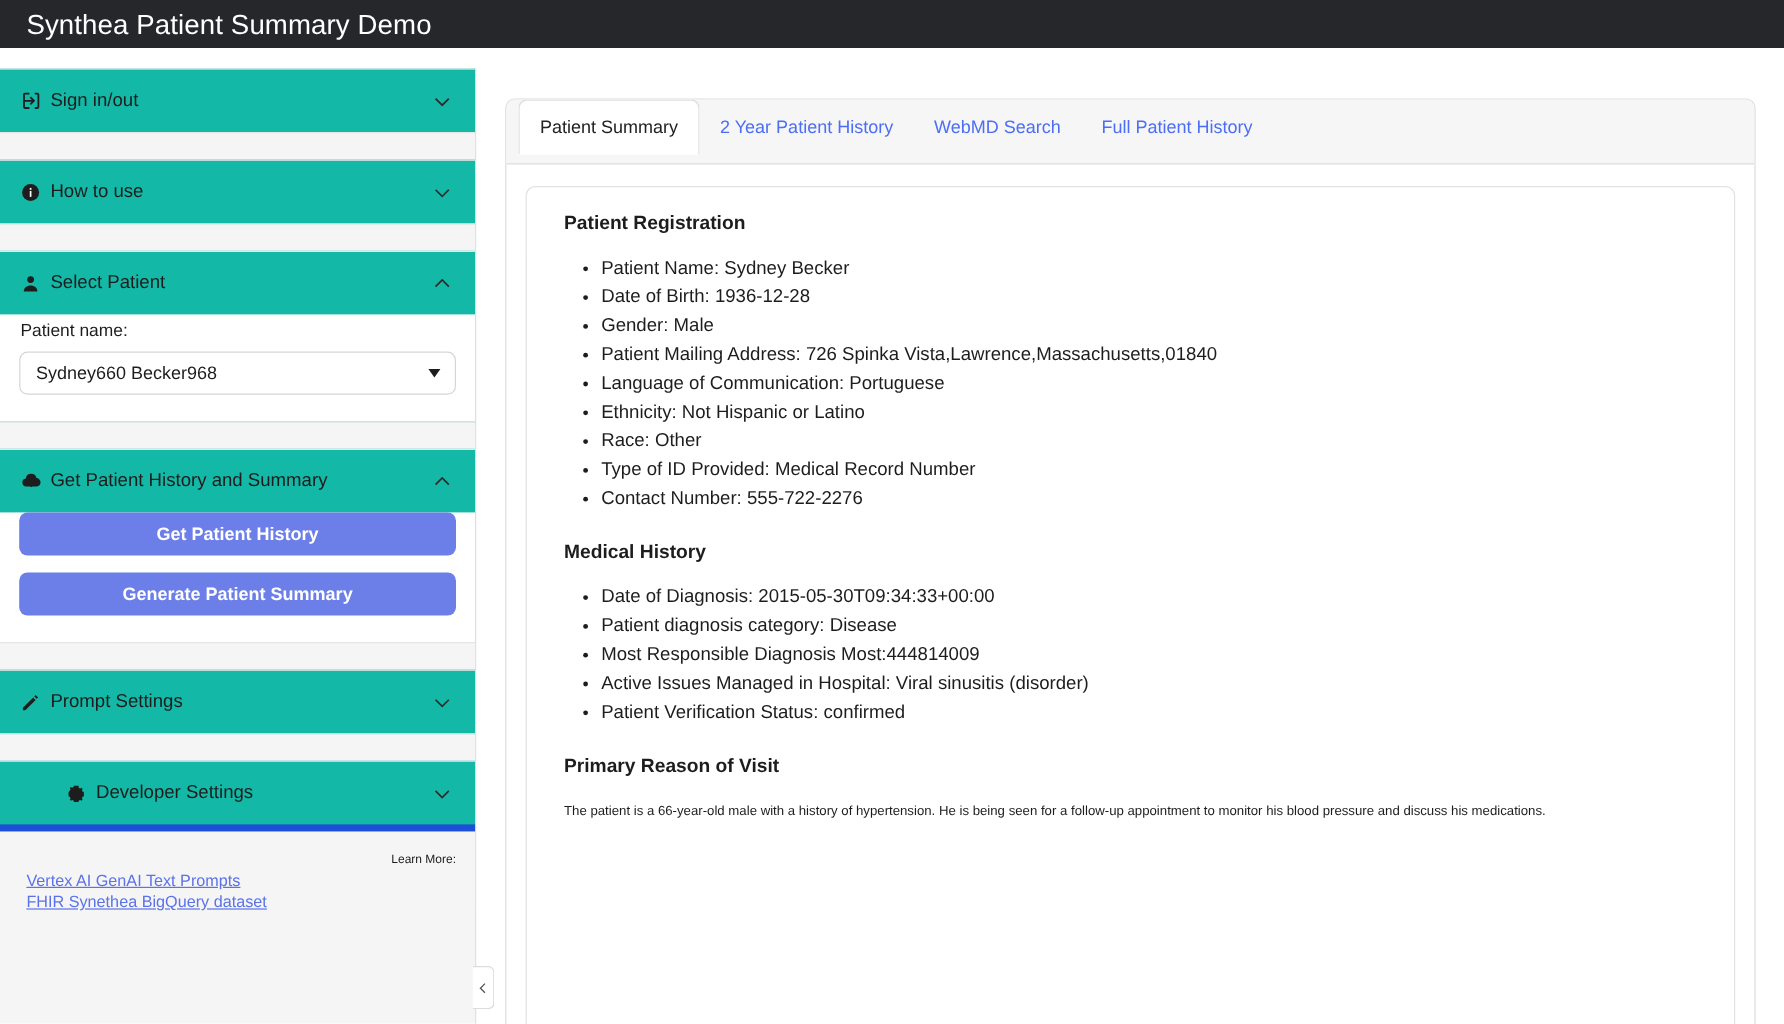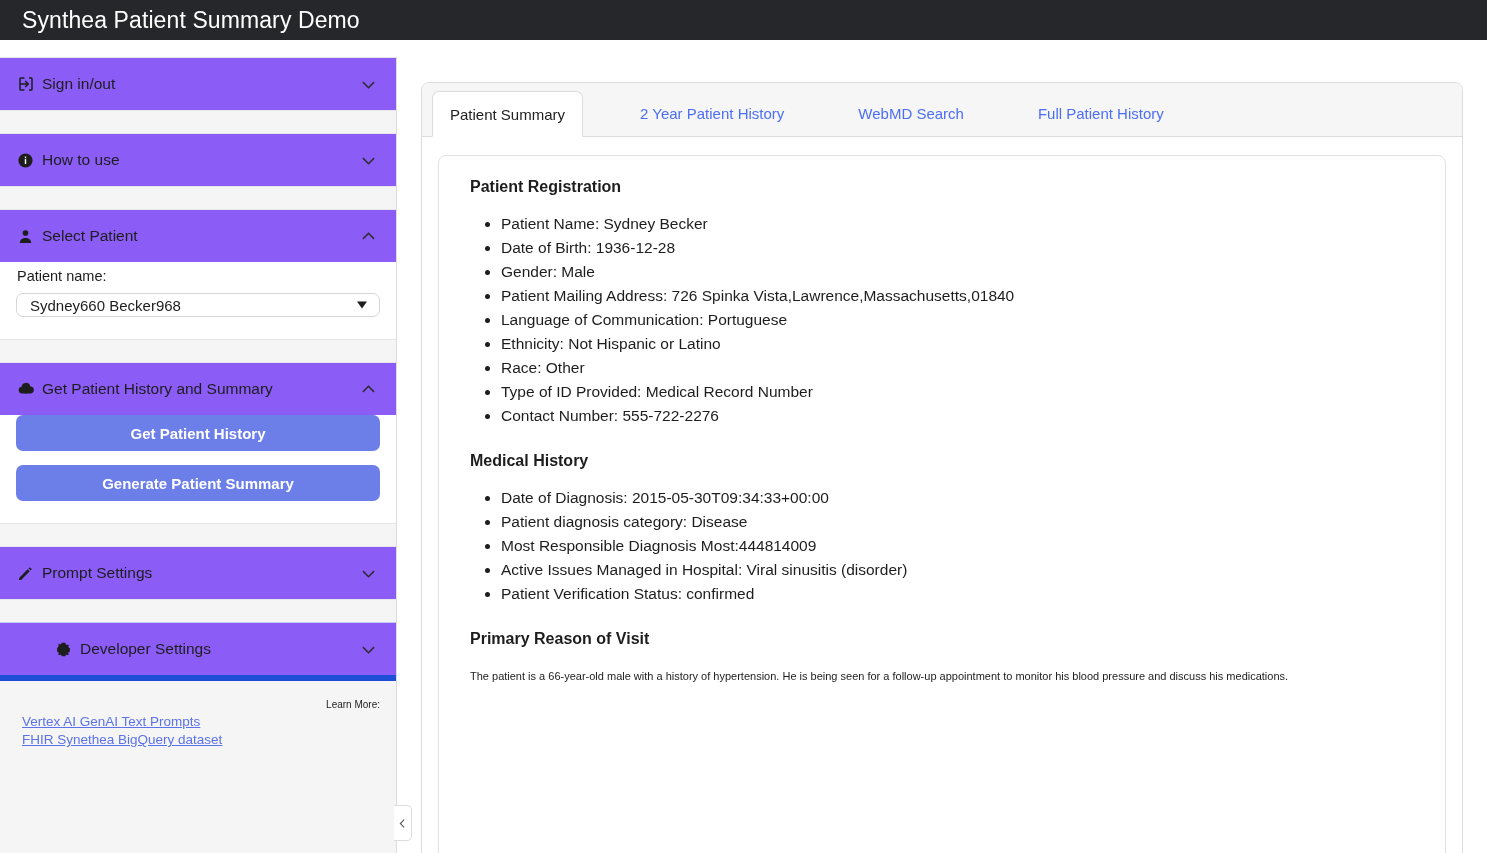--- a/index.html
+++ b/index.html
@@ -27,21 +27,21 @@
 
   
   #sidebar {
     position: absolute; top: 57px; left: 0;
     width: 397px; height: 796px;
     background: #f5f5f5;
     border-right: 1px solid #dcdcdc;
     overflow: hidden;
   }
   .expander {
-    background: #8b5cf6;
+    background: #14b8a6;
     border-top: 1px solid #e6e6e6;
     border-bottom: 1px solid #e6e6e6;
   }
   .expander.accent {
     border-top: 1px solid #c3cdf5;
     border-bottom: 6px solid #1d4ed8;
     padding-left: 38px;
   }
   .exp-header {
     display: flex; align-items: center;
@@ -67,21 +67,21 @@
   }
   .gap { height: 22px; background: #f5f5f5; }
   .exp-body { padding: 0 16px 22px 16px; background: #ffffff; }
 
   .field-label {
     font-size: 14.5px; color: #1d1d1d;
     padding: 6px 0 9px 1px;
   }
   .select-box {
     position: relative;
-    height: 24px;
+    height: 36px;
     border: 1px solid #d6d6d6;
     border-radius: 7px;
     background: #ffffff;
     display: flex; align-items: center;
     padding: 0 34px 0 13px;
     font-size: 15px; color: #1d1d1d;
     cursor: pointer;
   }
   .select-caret {
     position: absolute; right: 12px; top: 50%;
@@ -146,23 +146,22 @@
     width: 1042px; height: 805px;
     border: 1px solid #dcdcdc;
     border-radius: 8px;
     background: #ffffff;
     overflow: hidden;
   }
   #tab-strip {
     height: 54px;
     background: #f6f6f6;
     border-bottom: 1px solid #dcdcdc;
-    display: flex; align-items: flex-end;
+    display: flex; align-items: flex-start;
     padding-left: 10px;
-    gap: 40px;
   }
   .tab {
     height: 46px;
     display: flex; align-items: center;
     padding: 0 17px;
     font-size: 15px;
     color: #4c6ef5;
     cursor: pointer;
     border-radius: 7px 7px 0 0;
     white-space: nowrap;

